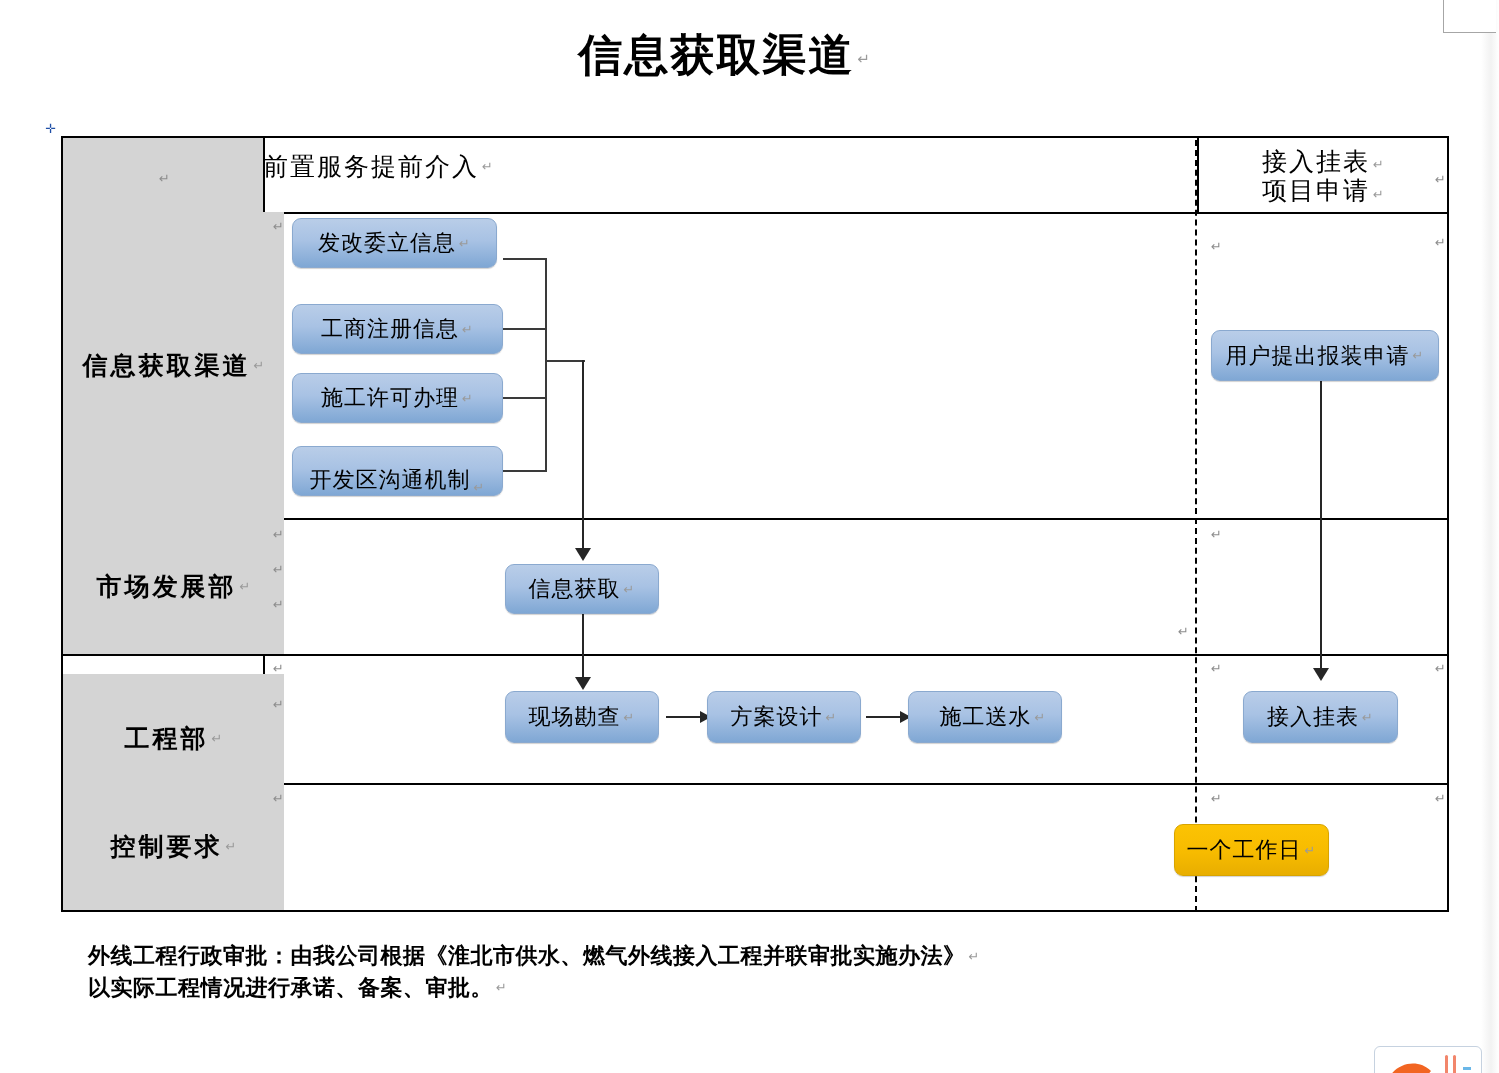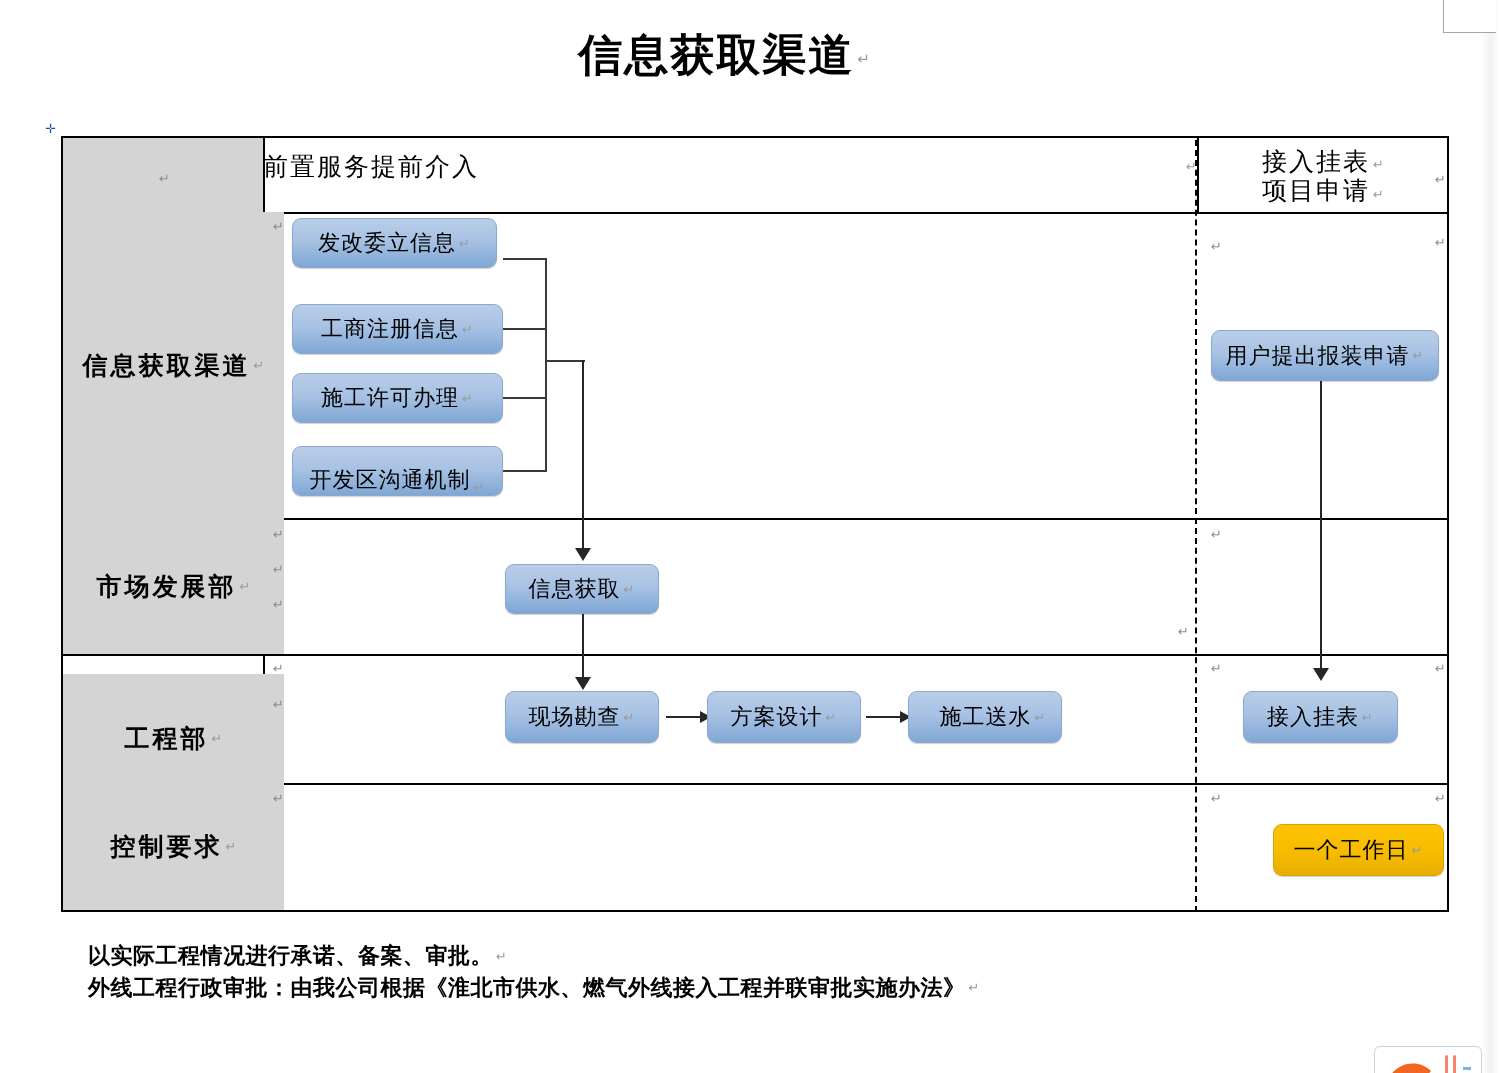--- a/index.html
+++ b/index.html
@@ -64,21 +64,21 @@
     background:#d4d4d4;box-sizing:border-box;
     display:flex;align-items:center;justify-content:center;
   }
   .label-txt{
     font-family:"DejaVu Serif","Liberation Serif",serif;
     font-weight:bold;font-size:25px;color:#000;letter-spacing:3px;
     white-space:nowrap;
   }
   .hdr-mid{
     position:absolute;left:200px;top:0;width:934px;height:56px;
-    display:flex;align-items:center;justify-content:space-between;
+    display:flex;align-items:center;justify-content:flex-start;
   }
   .hdr-right{
     position:absolute;left:1134px;top:0;width:252px;height:76px;
     display:flex;flex-direction:column;align-items:center;justify-content:center;
     line-height:1.18;
   }
   .hdr-txt{
     font-family:"DejaVu Serif","Liberation Serif",serif;
     font-size:25px;color:#000;letter-spacing:2px;white-space:nowrap;
   }
@@ -288,28 +288,28 @@
   <div class="fbox blue" style="left:1211px;top:330px;width:228px;height:51px;">
     <span>用户提出报装申请</span>
       <span class="pilcrow sm">↵</span>
   </div>
 
   <div class="fbox blue" style="left:1243px;top:691px;width:155px;height:52px;">
     <span>接入挂表</span>
       <span class="pilcrow sm">↵</span>
   </div>
 
-  <div class="fbox gold" style="left:1273px;top:824px;width:171px;height:52px;">
+  <div class="fbox gold" style="left:1174px;top:824px;width:155px;height:52px;">
     <span>一个工作日</span>
       <span class="pilcrow sm">↵</span>
   </div>
 
   <div class="note">
+    <div><span>外线工程行政审批：由我公司根据《淮北市供水、燃气外线接入工程并联审批实施办法》</span><span class="pilcrow sm">↵</span></div>
     <div><span>以实际工程情况进行承诺、备案、审批。</span><span class="pilcrow sm">↵</span></div>
-    <div><span>外线工程行政审批：由我公司根据《淮北市供水、燃气外线接入工程并联审批实施办法》</span><span class="pilcrow sm">↵</span></div>
   </div>
 
   <div class="tb-icon">
     <svg class="swoosh" viewBox="0 0 54 40">
       <path d="M4 34 C10 10, 36 4, 50 18 L40 30 C30 18, 16 22, 12 38 Z" fill="#f26522"></path>
     </svg>
     <div class="bar" style="left:70px;"></div>
     <div class="bar" style="left:78px;"></div>
     <div class="dot"></div>
   </div>

